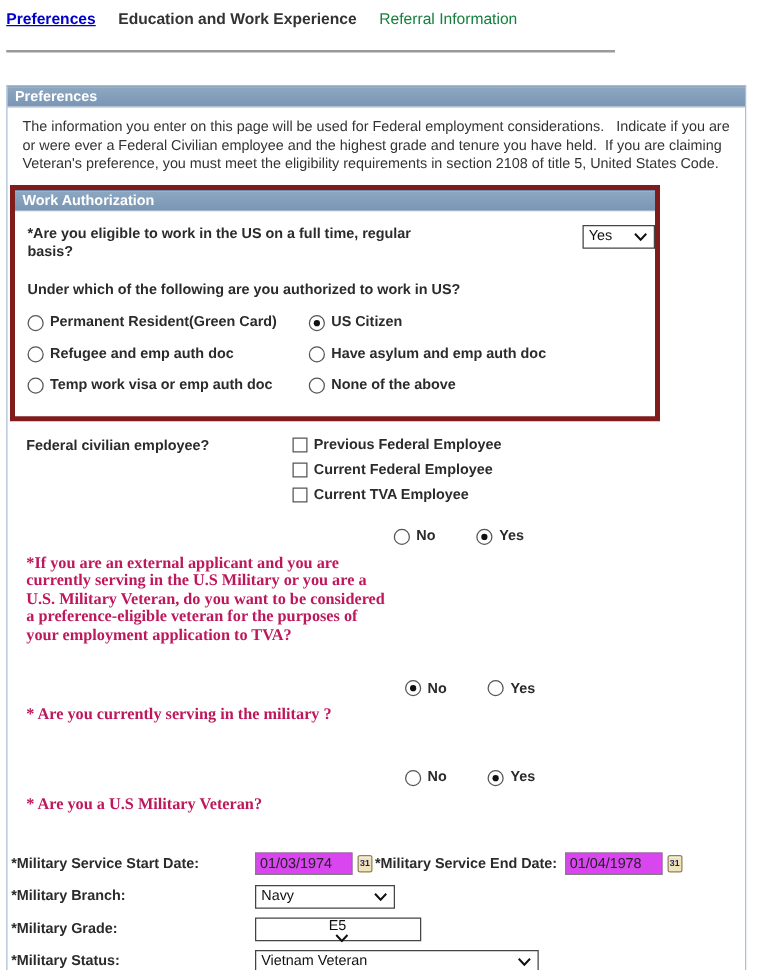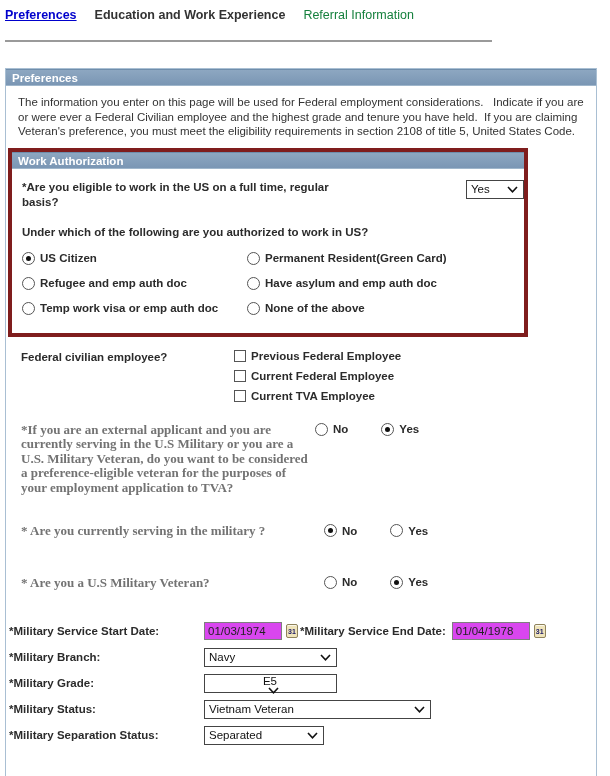--- a/index.html
+++ b/index.html
@@ -49,21 +49,21 @@
     padding:0 5px 0 4px; font-size:11.5px; color:#111; cursor:pointer; flex:none;
   }
   .select svg { margin-left:6px; flex:none; }
 
   
   .fed-row { margin:13px 0 0 15px; display:flex; align-items:flex-start; }
   .fed-label { width:213px; }
   .fed-checks { display:flex; flex-direction:column; gap:8px; }
 
   
-  .serif-q { font-family:"Liberation Serif", serif; font-weight:bold; font-size:13px; line-height:14.5px; color:#737373; }
+  .serif-q { font-family:"Liberation Serif", serif; font-weight:bold; font-size:13px; line-height:14.5px; color:#be185d;margin-top:20px; }
   .vq { display:flex; align-items:flex-start; margin-left:15px; }
   .vq1 { margin-top:21px; }
   .vq1 .serif-q { width:288px; }
   .vq2 { margin-top:29px; }
   .vq2 .serif-q { width:297px; }
   .vq3 { margin-top:37px; }
   .vq3 .serif-q { width:297px; }
   .yn { display:flex; gap:33px; margin-left:6px; }
 
   
@@ -109,26 +109,26 @@
           <svg width="11" height="7" viewBox="0 0 11 7">
               <path d="M1 1 L5.5 5.8 L10 1" stroke="#111" stroke-width="1.6" fill="none"></path>
             </svg>
         </div>
       </div>
 
       <div class="q-bold wa-q2">Under which of the following are you authorized to work in US?</div>
 
       <div class="wa-options">
         <div class="opt">
+          <span class="radio"></span>
+          <span>Permanent Resident(Green Card)</span>
+        </div>
+        <div class="opt">
           <span class="radio checked"></span>
           <span>US Citizen</span>
-        </div>
-        <div class="opt">
-          <span class="radio"></span>
-          <span>Permanent Resident(Green Card)</span>
         </div>
         <div class="opt">
           <span class="radio"></span>
           <span>Refugee and emp auth doc</span>
         </div>
         <div class="opt">
           <span class="radio"></span>
           <span>Have asylum and emp auth doc</span>
         </div>
         <div class="opt">
@@ -213,21 +213,21 @@
         </span>
       <div class="mil-label end-label" style="width:auto;">*Military Service End Date:</div>
       <input class="date-input end" value="01/04/1978" style="">
       <span class="cal">
           <span class="cal-num">31</span>
         </span>
     </div>
 
     <div class="mil-row">
       <div class="mil-label">*Military Branch:</div>
-      <div class="select" style="width:133px;">
+      <div class="select" style="width:112px;">
         <span>Navy</span>
         <svg width="11" height="7" viewBox="0 0 11 7">
             <path d="M1 1 L5.5 5.8 L10 1" stroke="#111" stroke-width="1.6" fill="none"></path>
           </svg>
       </div>
     </div>
 
     <div class="mil-row">
       <div class="mil-label">*Military Grade:</div>
       <div class="select" style="width:133px;flex-direction:column;">

